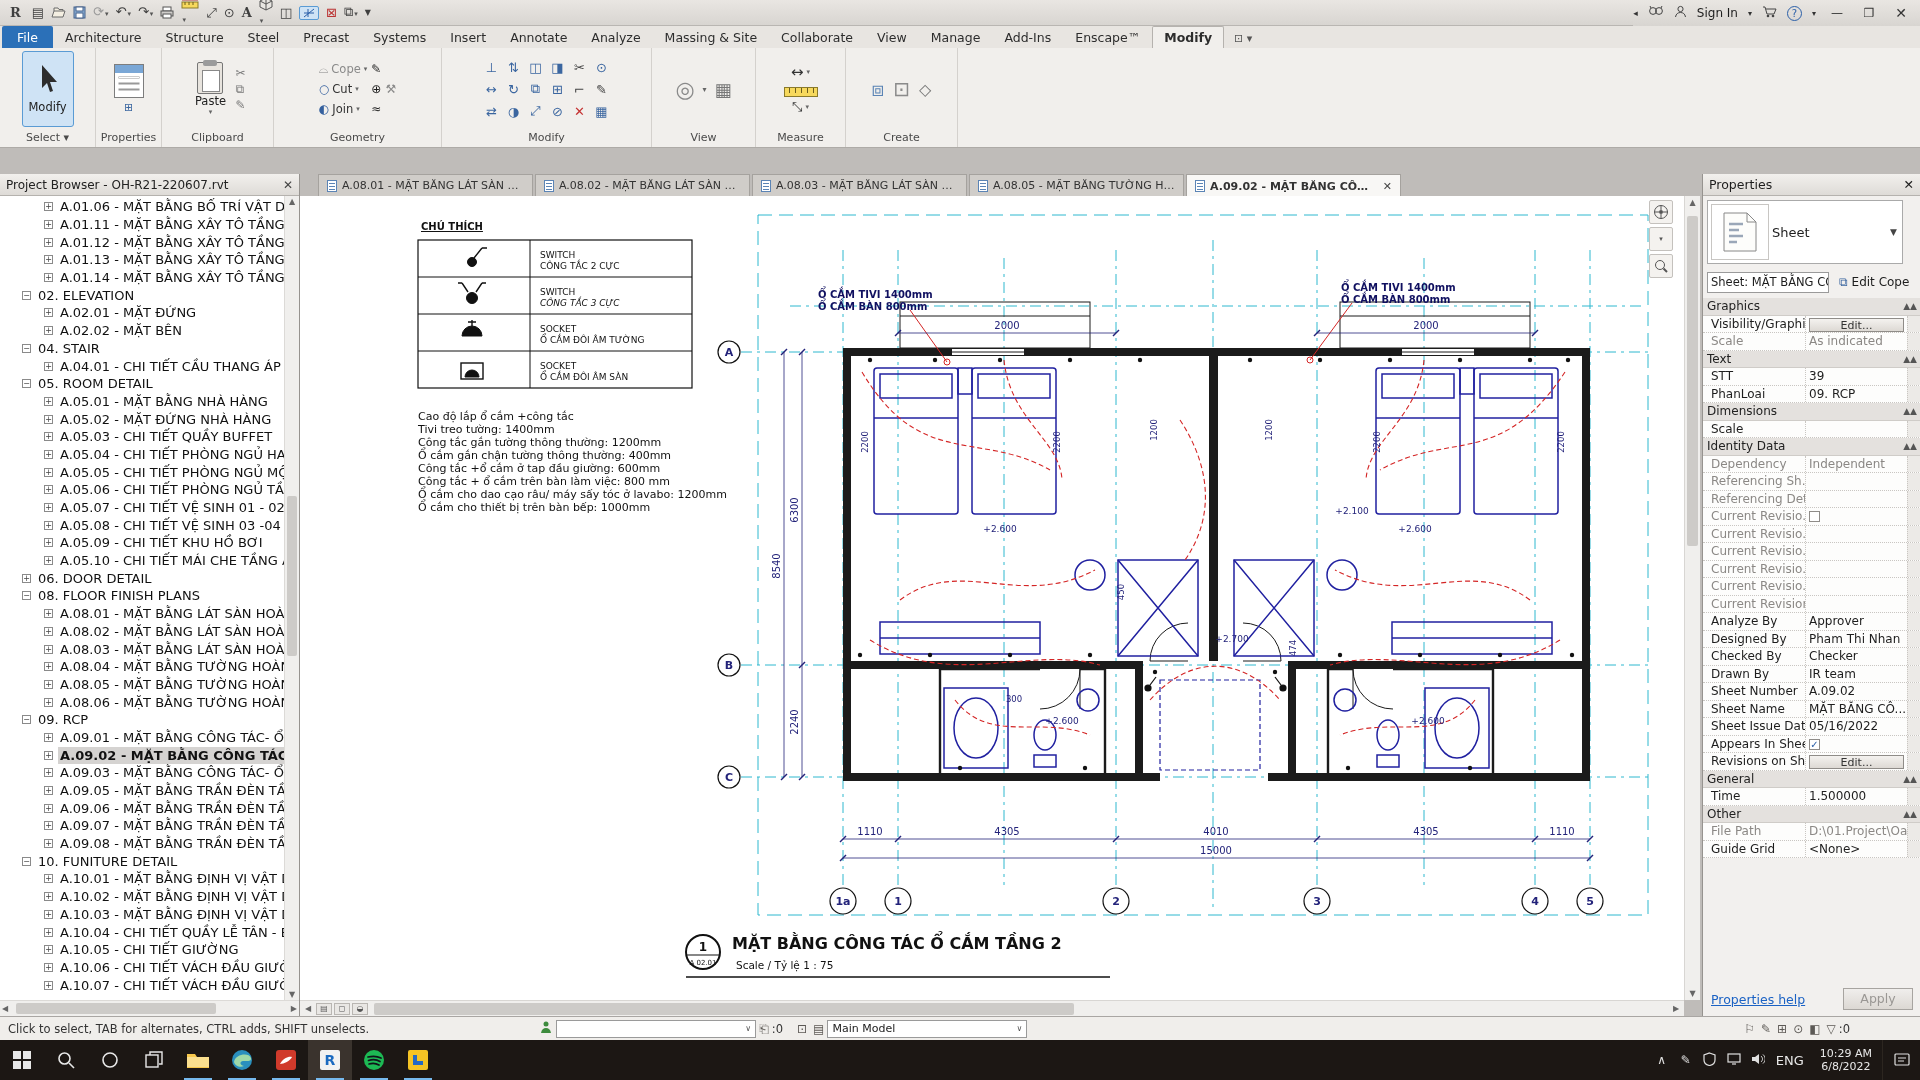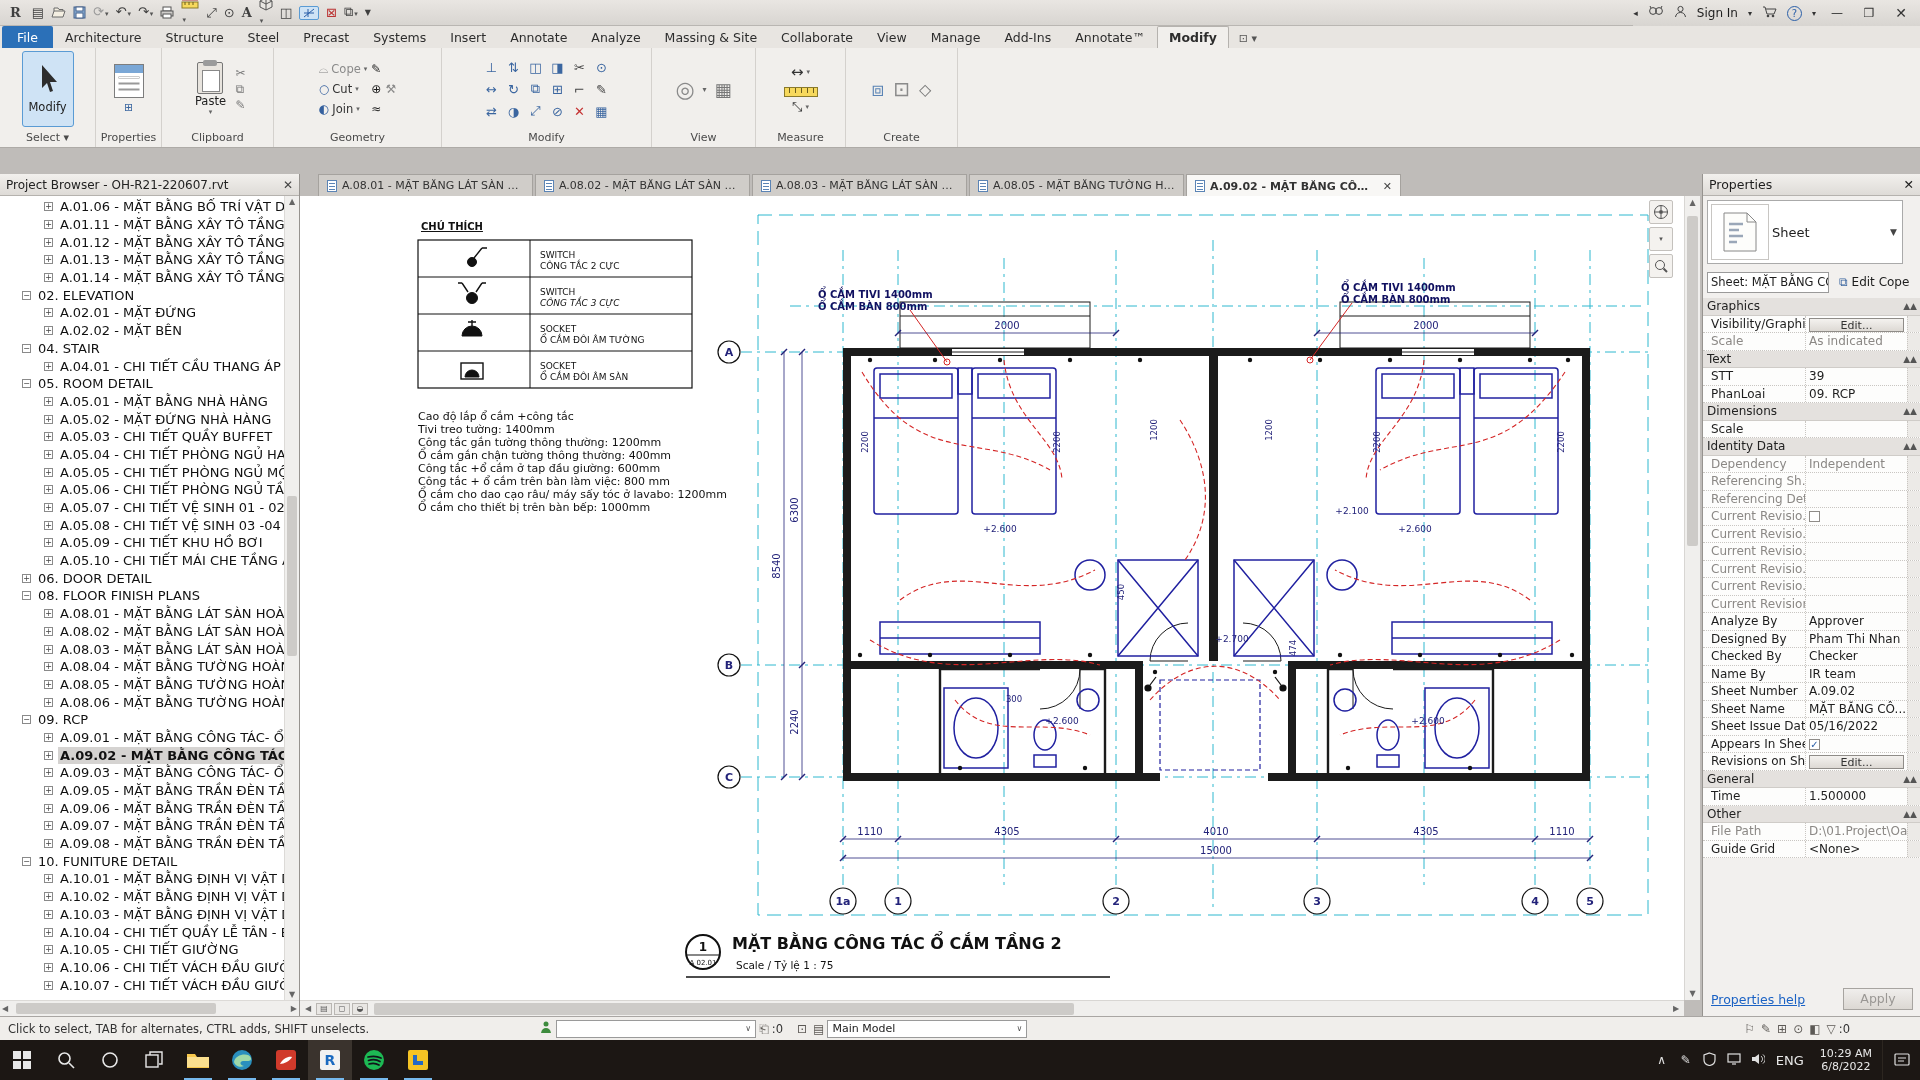--- a/index.html
+++ b/index.html
@@ -233,21 +233,21 @@
       <span class="rtab">Precast</span>
       <span class="rtab">Systems</span>
       <span class="rtab">Insert</span>
       <span class="rtab">Annotate</span>
       <span class="rtab">Analyze</span>
       <span class="rtab">Massing &amp; Site</span>
       <span class="rtab">Collaborate</span>
       <span class="rtab">View</span>
       <span class="rtab">Manage</span>
       <span class="rtab">Add-Ins</span>
-      <span class="rtab">Annotate™</span>
+      <span class="rtab">Enscape™</span>
       <span class="rtab active">Modify</span>
       <span id="panelToggle">⊡ ▾</span>
     </div>
 
   <div id="ribbon">
     <div class="rpanel" style="width:96px">
       <div class="pc">
         <div class="bigbtn on">
           <span class="bic"><svg width="22" height="30">
                 <path d="M5 1 L5 24 L10 19 L13 28 L16 27 L13 18 L20 18 Z" fill="#2d2d2d"></path>
@@ -1034,21 +1034,21 @@
           <div class="pl">Designed By</div>
           <div class="pv">Pham Thi Nhan</div>
           <div class="stub"></div>
         </div>
         <div class="prow">
           <div class="pl">Checked By</div>
           <div class="pv">Checker</div>
           <div class="stub"></div>
         </div>
         <div class="prow">
-          <div class="pl">Name By</div>
+          <div class="pl">Drawn By</div>
           <div class="pv">IR team</div>
           <div class="stub"></div>
         </div>
         <div class="prow">
           <div class="pl">Sheet Number</div>
           <div class="pv">A.09.02</div>
           <div class="stub"></div>
         </div>
         <div class="prow">
           <div class="pl">Sheet Name</div>

